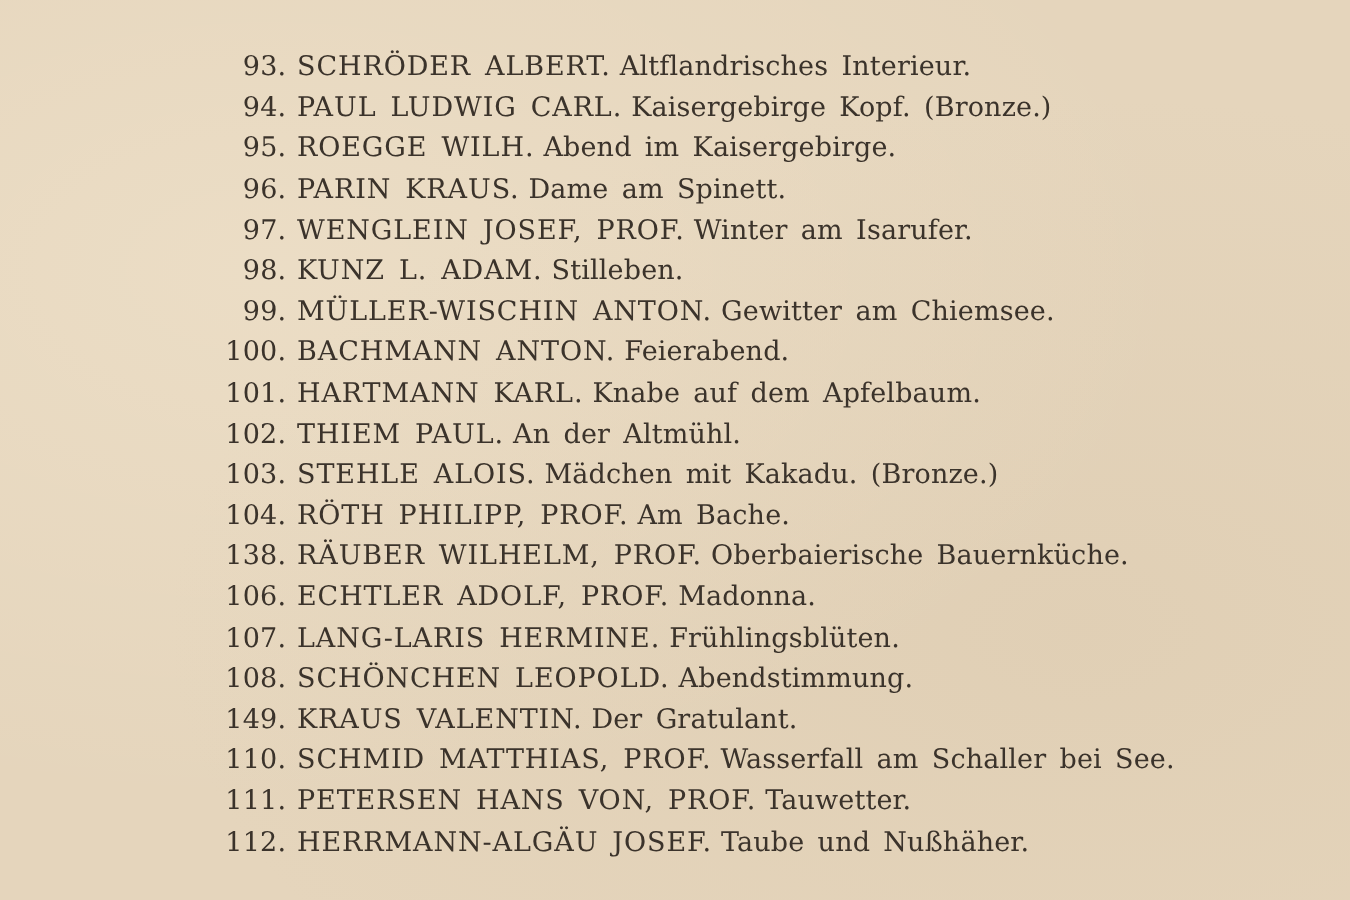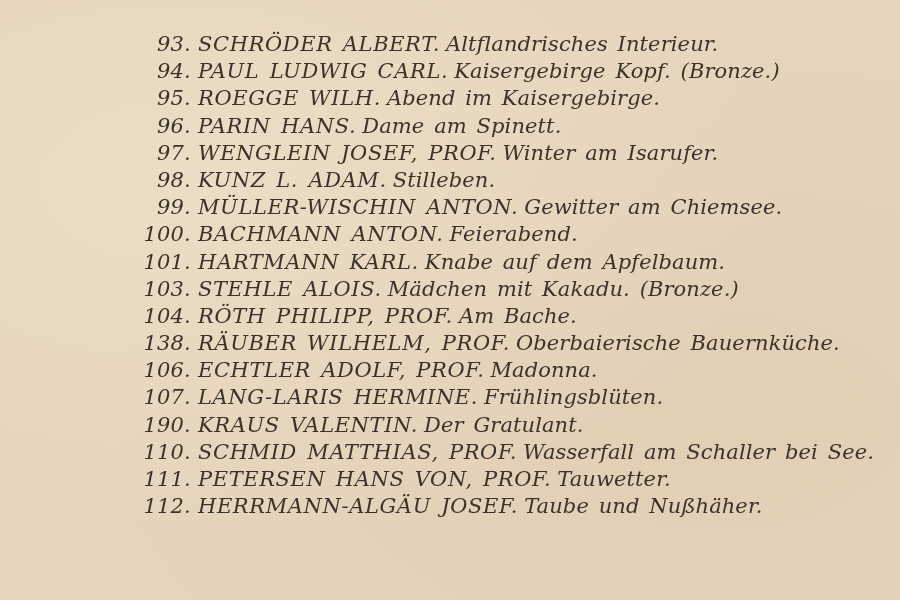--- a/index.html
+++ b/index.html
@@ -31,22 +31,21 @@
       margin: 0;
       padding: 0;
       list-style: none;
     }
     .entry {
       display: flex;
       align-items: flex-start;
       height: 27.2px;
       line-height: 27.2px;
       white-space: nowrap;
-      font-size: 21px;
-      font-style: italic;
+      font-size: 18px;
     }
     .num {
       display: inline-block;
       width: 61px;
       text-align: right;
       padding-right: 7px;
       letter-spacing: 0.2px;
     }
     .artist {
       letter-spacing: 0.6px;
@@ -73,21 +72,21 @@
         <span class="artist">PAUL LUDWIG CARL.</span>
         <span class="title">Kaisergebirge Kopf. (Bronze.)</span>
       </li>
     <li class="entry">
         <span class="num">95.</span>
         <span class="artist">ROEGGE WILH.</span>
         <span class="title">Abend im Kaisergebirge.</span>
       </li>
     <li class="entry">
         <span class="num">96.</span>
-        <span class="artist">PARIN HANS.</span>
+        <span class="artist">PARIN KRAUS.</span>
         <span class="title">Dame am Spinett.</span>
       </li>
     <li class="entry">
         <span class="num">97.</span>
         <span class="artist">WENGLEIN JOSEF, PROF.</span>
         <span class="title">Winter am Isarufer.</span>
       </li>
     <li class="entry">
         <span class="num">98.</span>
         <span class="artist">KUNZ L. ADAM.</span>
@@ -102,20 +101,25 @@
         <span class="num">100.</span>
         <span class="artist">BACHMANN ANTON.</span>
         <span class="title">Feierabend.</span>
       </li>
     <li class="entry">
         <span class="num">101.</span>
         <span class="artist">HARTMANN KARL.</span>
         <span class="title">Knabe auf dem Apfelbaum.</span>
       </li>
     <li class="entry">
+        <span class="num">102.</span>
+        <span class="artist">THIEM PAUL.</span>
+        <span class="title">An der Altmühl.</span>
+      </li>
+    <li class="entry">
         <span class="num">103.</span>
         <span class="artist">STEHLE ALOIS.</span>
         <span class="title">Mädchen mit Kakadu. (Bronze.)</span>
       </li>
     <li class="entry">
         <span class="num">104.</span>
         <span class="artist">RÖTH PHILIPP, PROF.</span>
         <span class="title">Am Bache.</span>
       </li>
     <li class="entry">
@@ -127,21 +131,26 @@
         <span class="num">106.</span>
         <span class="artist">ECHTLER ADOLF, PROF.</span>
         <span class="title">Madonna.</span>
       </li>
     <li class="entry">
         <span class="num">107.</span>
         <span class="artist">LANG-LARIS HERMINE.</span>
         <span class="title">Frühlingsblüten.</span>
       </li>
     <li class="entry">
-        <span class="num">190.</span>
+        <span class="num">108.</span>
+        <span class="artist">SCHÖNCHEN LEOPOLD.</span>
+        <span class="title">Abendstimmung.</span>
+      </li>
+    <li class="entry">
+        <span class="num">149.</span>
         <span class="artist">KRAUS VALENTIN.</span>
         <span class="title">Der Gratulant.</span>
       </li>
     <li class="entry">
         <span class="num">110.</span>
         <span class="artist">SCHMID MATTHIAS, PROF.</span>
         <span class="title">Wasserfall am Schaller bei See.</span>
       </li>
     <li class="entry">
         <span class="num">111.</span>

